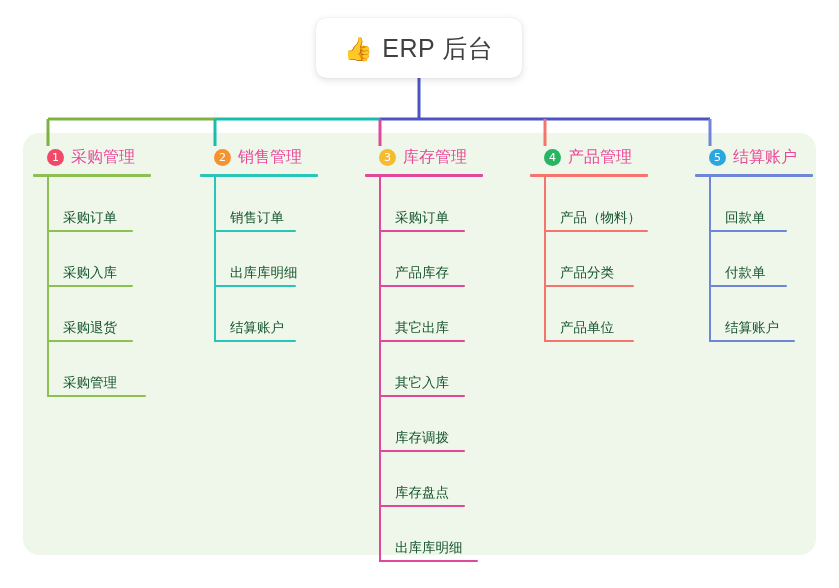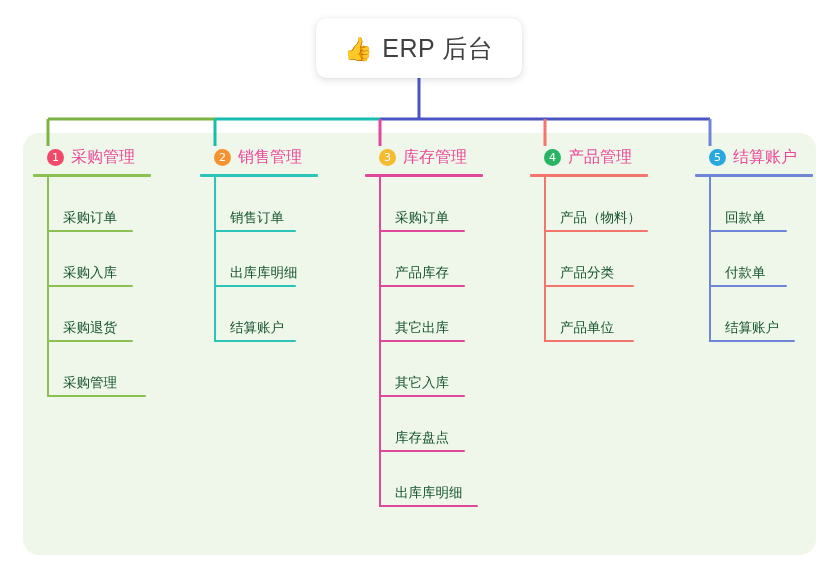--- a/index.html
+++ b/index.html
@@ -233,20 +233,24 @@
           </div>
           <div class="item">
             <span class="item-label">其它出库</span>
             <div class="item-rule" style="width: 86px; background: rgb(224, 73, 155);"></div>
           </div>
           <div class="item">
             <span class="item-label">其它入库</span>
             <div class="item-rule" style="width: 86px; background: rgb(224, 73, 155);"></div>
           </div>
           <div class="item">
+            <span class="item-label">库存调拨</span>
+            <div class="item-rule" style="width: 86px; background: rgb(224, 73, 155);"></div>
+          </div>
+          <div class="item">
             <span class="item-label">库存盘点</span>
             <div class="item-rule" style="width: 86px; background: rgb(224, 73, 155);"></div>
           </div>
           <div class="item">
             <span class="item-label">出库库明细</span>
             <div class="item-rule" style="width: 99px; background: rgb(224, 73, 155);"></div>
           </div>
         </div>
       </div>
       <div class="column" style="left: 530px;">

